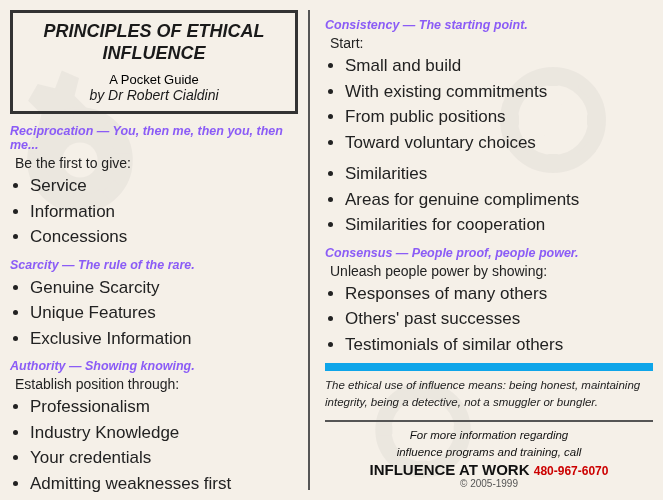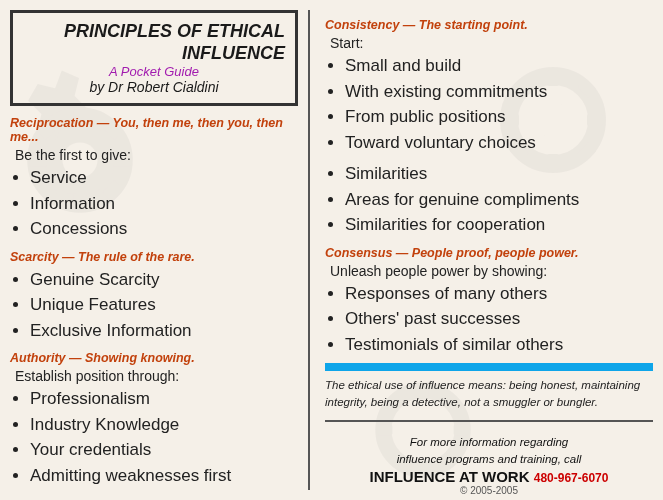--- a/index.html
+++ b/index.html
@@ -42,41 +42,39 @@
       padding: 8px 10px;
       margin-bottom: 10px;
     }
 
     .title-main {
       font-size: 18px;
       font-weight: bold;
       font-style: italic;
       color: #1a1a1a;
       line-height: 1.2;
-      text-align: right;
     }
 
     .title-sub {
       font-size: 13px;
-      font-style: italic;
-      color: #a21caf;
-      margin-top: 0;
+      color: #000000;
+      margin-top: 8px;
     }
 
     .title-author {
       font-size: 14px;
       font-style: italic;
       color: #1a1a1a;
     }
 
     .section-header {
       font-size: 12.5px;
       font-weight: bold;
       font-style: italic;
-      color: #c2410c;
+      color: #8b5cf6;
       margin-top: 8px;
       margin-bottom: 3px;
     }
 
     .sub-header {
       font-size: 14px;
       font-weight: normal;
       margin-left: 5px;
       margin-bottom: 2px;
     }
@@ -108,21 +106,21 @@
 
     .bottom-text {
       font-size: 11.5px;
       font-style: italic;
       line-height: 1.5;
       margin-bottom: 6px;
     }
 
     .footer-block {
       border-top: 2px solid #555;
-      padding-top: 12px;
+      padding-top: 5px;
       text-align: center;
       margin-top: 8px;
     }
 
     .footer-text {
       font-size: 11.5px;
       font-style: italic;
       line-height: 1.5;
       color: #111;
     }
@@ -267,17 +265,17 @@
     <div class="bottom-section">
       <div class="bottom-text">The ethical use of influence means: being honest, maintaining integrity, being a detective, not a smuggler or bungler.</div>
 
       <div class="footer-block">
         <div class="footer-text">For more information regarding</div>
         <div class="footer-text">influence programs and training, call</div>
         <span class="footer-brand">
           <span>INFLUENCE AT WORK</span>
           <span class="footer-phone">480-967-6070</span>
         </span>
-        <span class="footer-year">© 2005-2005</span>
+        <span class="footer-year">© 2005-1999</span>
       </div>
     </div>
   </div>
 </div>
 
 </body></html>

